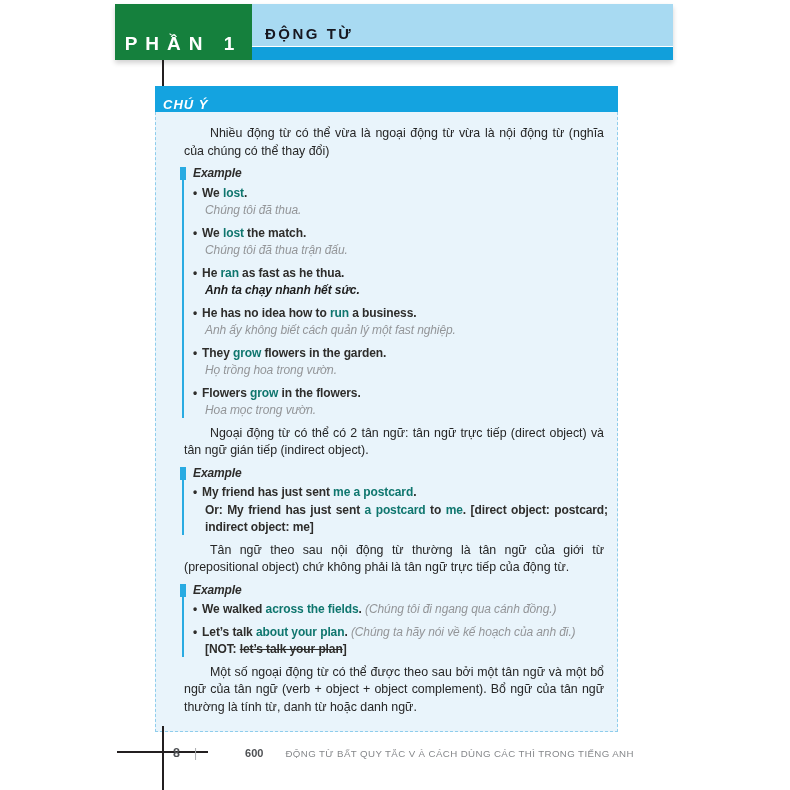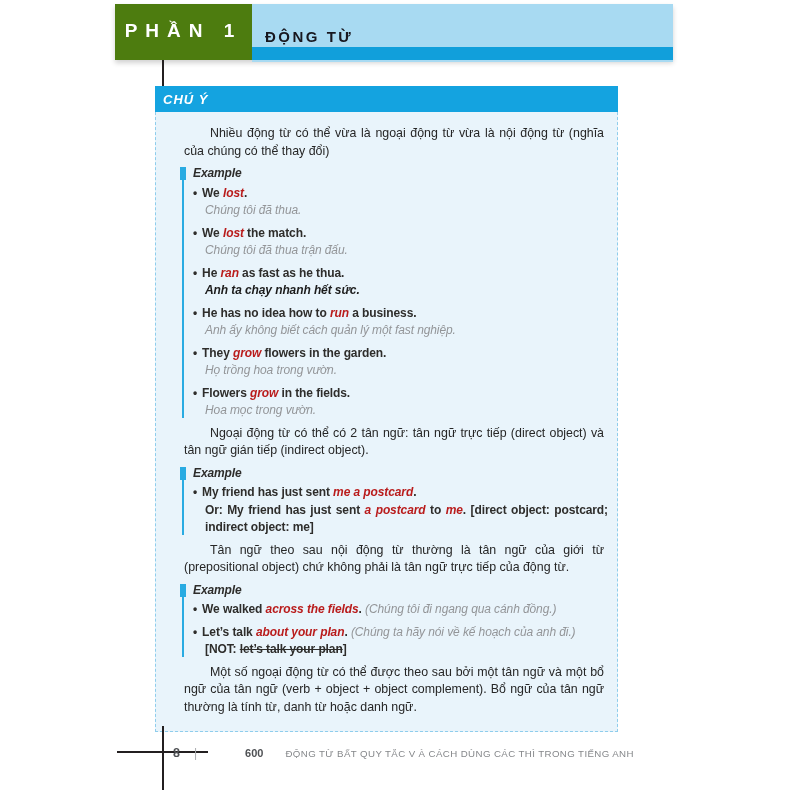--- a/index.html
+++ b/index.html
@@ -3,48 +3,48 @@
 <meta charset="utf-8">
 <style>
   html,body{margin:0;padding:0;background:#ffffff;}
   .page{
     position:relative;width:790px;height:790px;background:#ffffff;overflow:hidden;
     font-family:"Liberation Sans","DejaVu Sans",sans-serif;color:#2a2a2a;
   }
   
   .header{position:absolute;left:115px;top:4px;width:558px;height:56px;
     box-shadow:0 3px 5px rgba(0,0,0,.18);}
-  .part-box{position:absolute;left:0;top:0;width:137px;height:56px;background:#4d7c0f;
-    display:flex;align-items:flex-end;justify-content:center;padding-bottom:20px;box-sizing:border-box;}
+  .part-box{position:absolute;left:0;top:0;width:137px;height:56px;background:#15803d;
+    display:flex;align-items:flex-end;justify-content:center;padding-bottom:7px;box-sizing:border-box;}
   .part-box span{color:#ffffff;font-weight:bold;font-size:19px;letter-spacing:8px;line-height:1;}
-  .band-light{position:absolute;left:137px;top:0;width:421px;height:58px;background:#a8daf2;
-    display:flex;align-items:center;padding:12px 0 5px 13px;box-sizing:border-box;}
+  .band-light{position:absolute;left:137px;top:0;width:421px;height:42px;background:#a8daf2;
+    display:flex;align-items:flex-end;padding:12px 0 5px 13px;box-sizing:border-box;}
   .band-light span{color:#17171f;font-weight:bold;font-size:15px;letter-spacing:2.5px;line-height:1;}
   .band-strip{position:absolute;left:137px;top:43px;width:421px;height:13px;background:#119fdb;}
   
   .vmark-top{position:absolute;left:162px;top:60px;width:1.5px;height:27px;background:#231f20;}
   
   .note-box{position:relative;margin:86px 0 0 155px;width:463px;box-sizing:border-box;}
-  .note-head{background:#14a3e0;height:26px;display:flex;align-items:center;padding-left:8px;box-sizing:border-box;}
+  .note-head{background:#14a3e0;height:26px;display:flex;align-items:flex-end;padding-left:8px;box-sizing:border-box;}
   .note-head span{color:#ffffff;font-weight:bold;font-style:italic;font-size:13px;letter-spacing:1px;}
   .note-body{background:#e9f4fb;border:1px dashed #8fcdec;border-top:none;
     padding:8px 9px 10px 24px;box-sizing:border-box;font-size:12.4px;line-height:17.5px;}
   .para{margin:5px 4px;text-indent:26px;text-align:justify;color:#262626;}
   
   .ex-group{position:relative;margin:3px 0 5px 0;padding-left:13px;}
   .ex-group::before{content:"";position:absolute;left:2px;top:2px;bottom:2px;width:2px;background:#29abe2;}
   .ex-label{font-weight:bold;font-style:italic;color:#1f1f1f;margin-bottom:2px;position:relative;}
   .ex-bar{position:absolute;left:-13px;top:2px;width:6px;height:13px;background:#29abe2;display:inline-block;}
   .ex-item{margin-bottom:5px;}
   .ex-item:last-child{margin-bottom:1px;}
   .ex-line{font-size:12px;font-weight:bold;color:#2e2d2b;letter-spacing:-0.1px;}
   .ex-line.cont{padding-left:12px;}
   .ex-line.just{text-align:justify;}
   .bullet{color:#2e2d2b;font-weight:bold;margin-right:5px;}
-  .w-blue{color:#b91c1c;font-style:italic;}
+  .w-blue{color:#0f766e;}
   .t-gray{color:#939598;font-style:italic;font-weight:normal;}
   .t-dark{color:#1c1c1c;font-style:italic;font-weight:bold;}
   .t-strike{text-decoration:line-through;}
   
   .footer-area{position:relative;margin-left:115px;margin-top:6px;height:60px;}
   .hmark{position:absolute;left:2px;top:13px;width:91px;height:1.5px;background:#231f20;}
   .vmark-bot{position:absolute;left:47px;top:-12px;width:1.5px;height:64px;background:#231f20;}
   .foot-text{position:absolute;left:58px;top:8px;display:flex;align-items:baseline;}
   .page-num{font-weight:bold;font-size:12.5px;color:#4f5154;}
   .foot-sep{color:#a9abae;font-size:12px;margin:0 11px 0 14px;}
@@ -90,21 +90,21 @@
           </div>
           <div class="ex-item">
             <div class="ex-line"><span class="bullet">•</span><span>He has no idea how to </span><span class="w-blue">run</span><span> a business.</span></div>
             <div class="ex-line cont"><span class="t-gray">Anh ấy không biết cách quản lý một fast nghiệp.</span></div>
           </div>
           <div class="ex-item">
             <div class="ex-line"><span class="bullet">•</span><span>They </span><span class="w-blue">grow</span><span> flowers in the garden.</span></div>
             <div class="ex-line cont"><span class="t-gray">Họ trồng hoa trong vườn.</span></div>
           </div>
           <div class="ex-item">
-            <div class="ex-line"><span class="bullet">•</span><span>Flowers </span><span class="w-blue">grow</span><span> in the fields.</span></div>
+            <div class="ex-line"><span class="bullet">•</span><span>Flowers </span><span class="w-blue">grow</span><span> in the flowers.</span></div>
             <div class="ex-line cont"><span class="t-gray">Hoa mọc trong vườn.</span></div>
           </div>
         </div>
         <p class="para"><span>Ngoại động từ có thể có 2 tân ngữ: tân ngữ trực tiếp (direct object) và tân ngữ gián tiếp (indirect object).</span></p>
         <div class="ex-group">
           <div class="ex-line ex-label"><span class="ex-bar"></span>Example</div>
           <div class="ex-item">
             <div class="ex-line"><span class="bullet">•</span><span>My friend has just sent </span><span class="w-blue">me a postcard</span><span>.</span></div>
             <div class="ex-line cont just"><span>Or: My friend has just sent </span><span class="w-blue">a postcard</span><span> to </span><span class="w-blue">me</span><span>. [direct object: postcard; indirect object: me]</span></div>
           </div>

